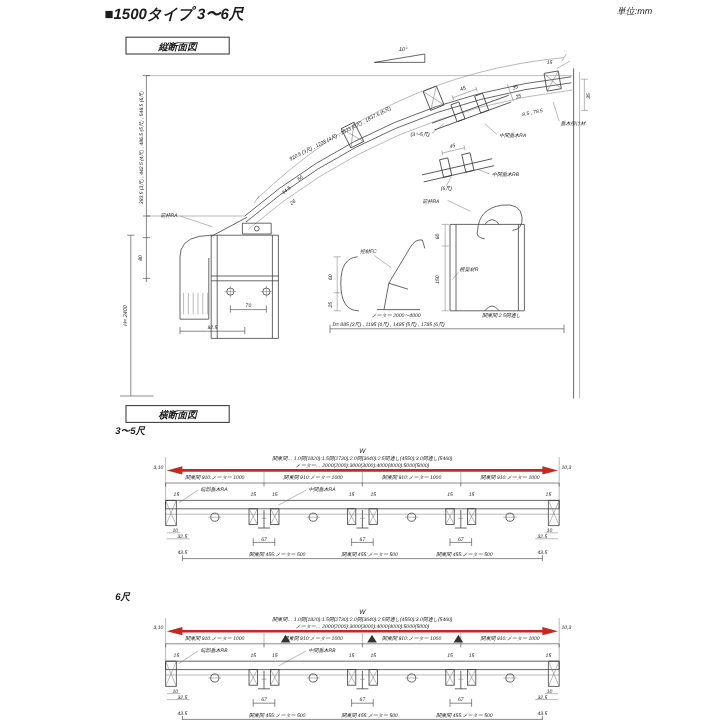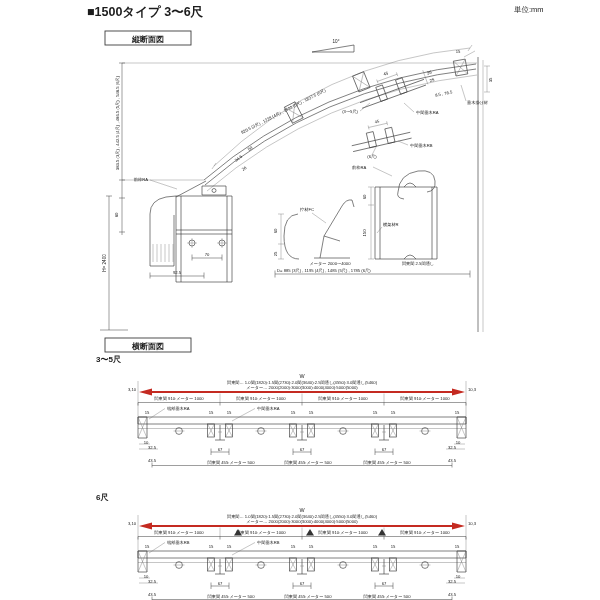--- a/index.html
+++ b/index.html
@@ -1,16 +1,16 @@
 <!DOCTYPE html>
 <html><head>
 <meta charset="utf-8">
 <style>
   html,body{margin:0;padding:0;background:#ffffff;}
-  #canvas{position:relative;width:600px;height:600px;background:#ffffff;overflow:hidden;}
+  #canvas{position:relative;width:600px;height:600px;background:#ffffff;overflow:hidden;font-style:italic;}
   svg text{font-family:"Liberation Sans","DejaVu Sans",sans-serif;fill:#1c1c1c;}
   .s4{font-size:4.2px}
   .s43{font-size:4.6px}
   .s5{font-size:5.4px}
   .s7{font-size:7.5px}
   .s8{font-size:8px;font-weight:700}
   .s12{font-size:12.5px;font-weight:700}
   .am{text-anchor:middle}
   .ae{text-anchor:end}
   .ln{stroke:#3c3c3c;stroke-width:.65;fill:none}

